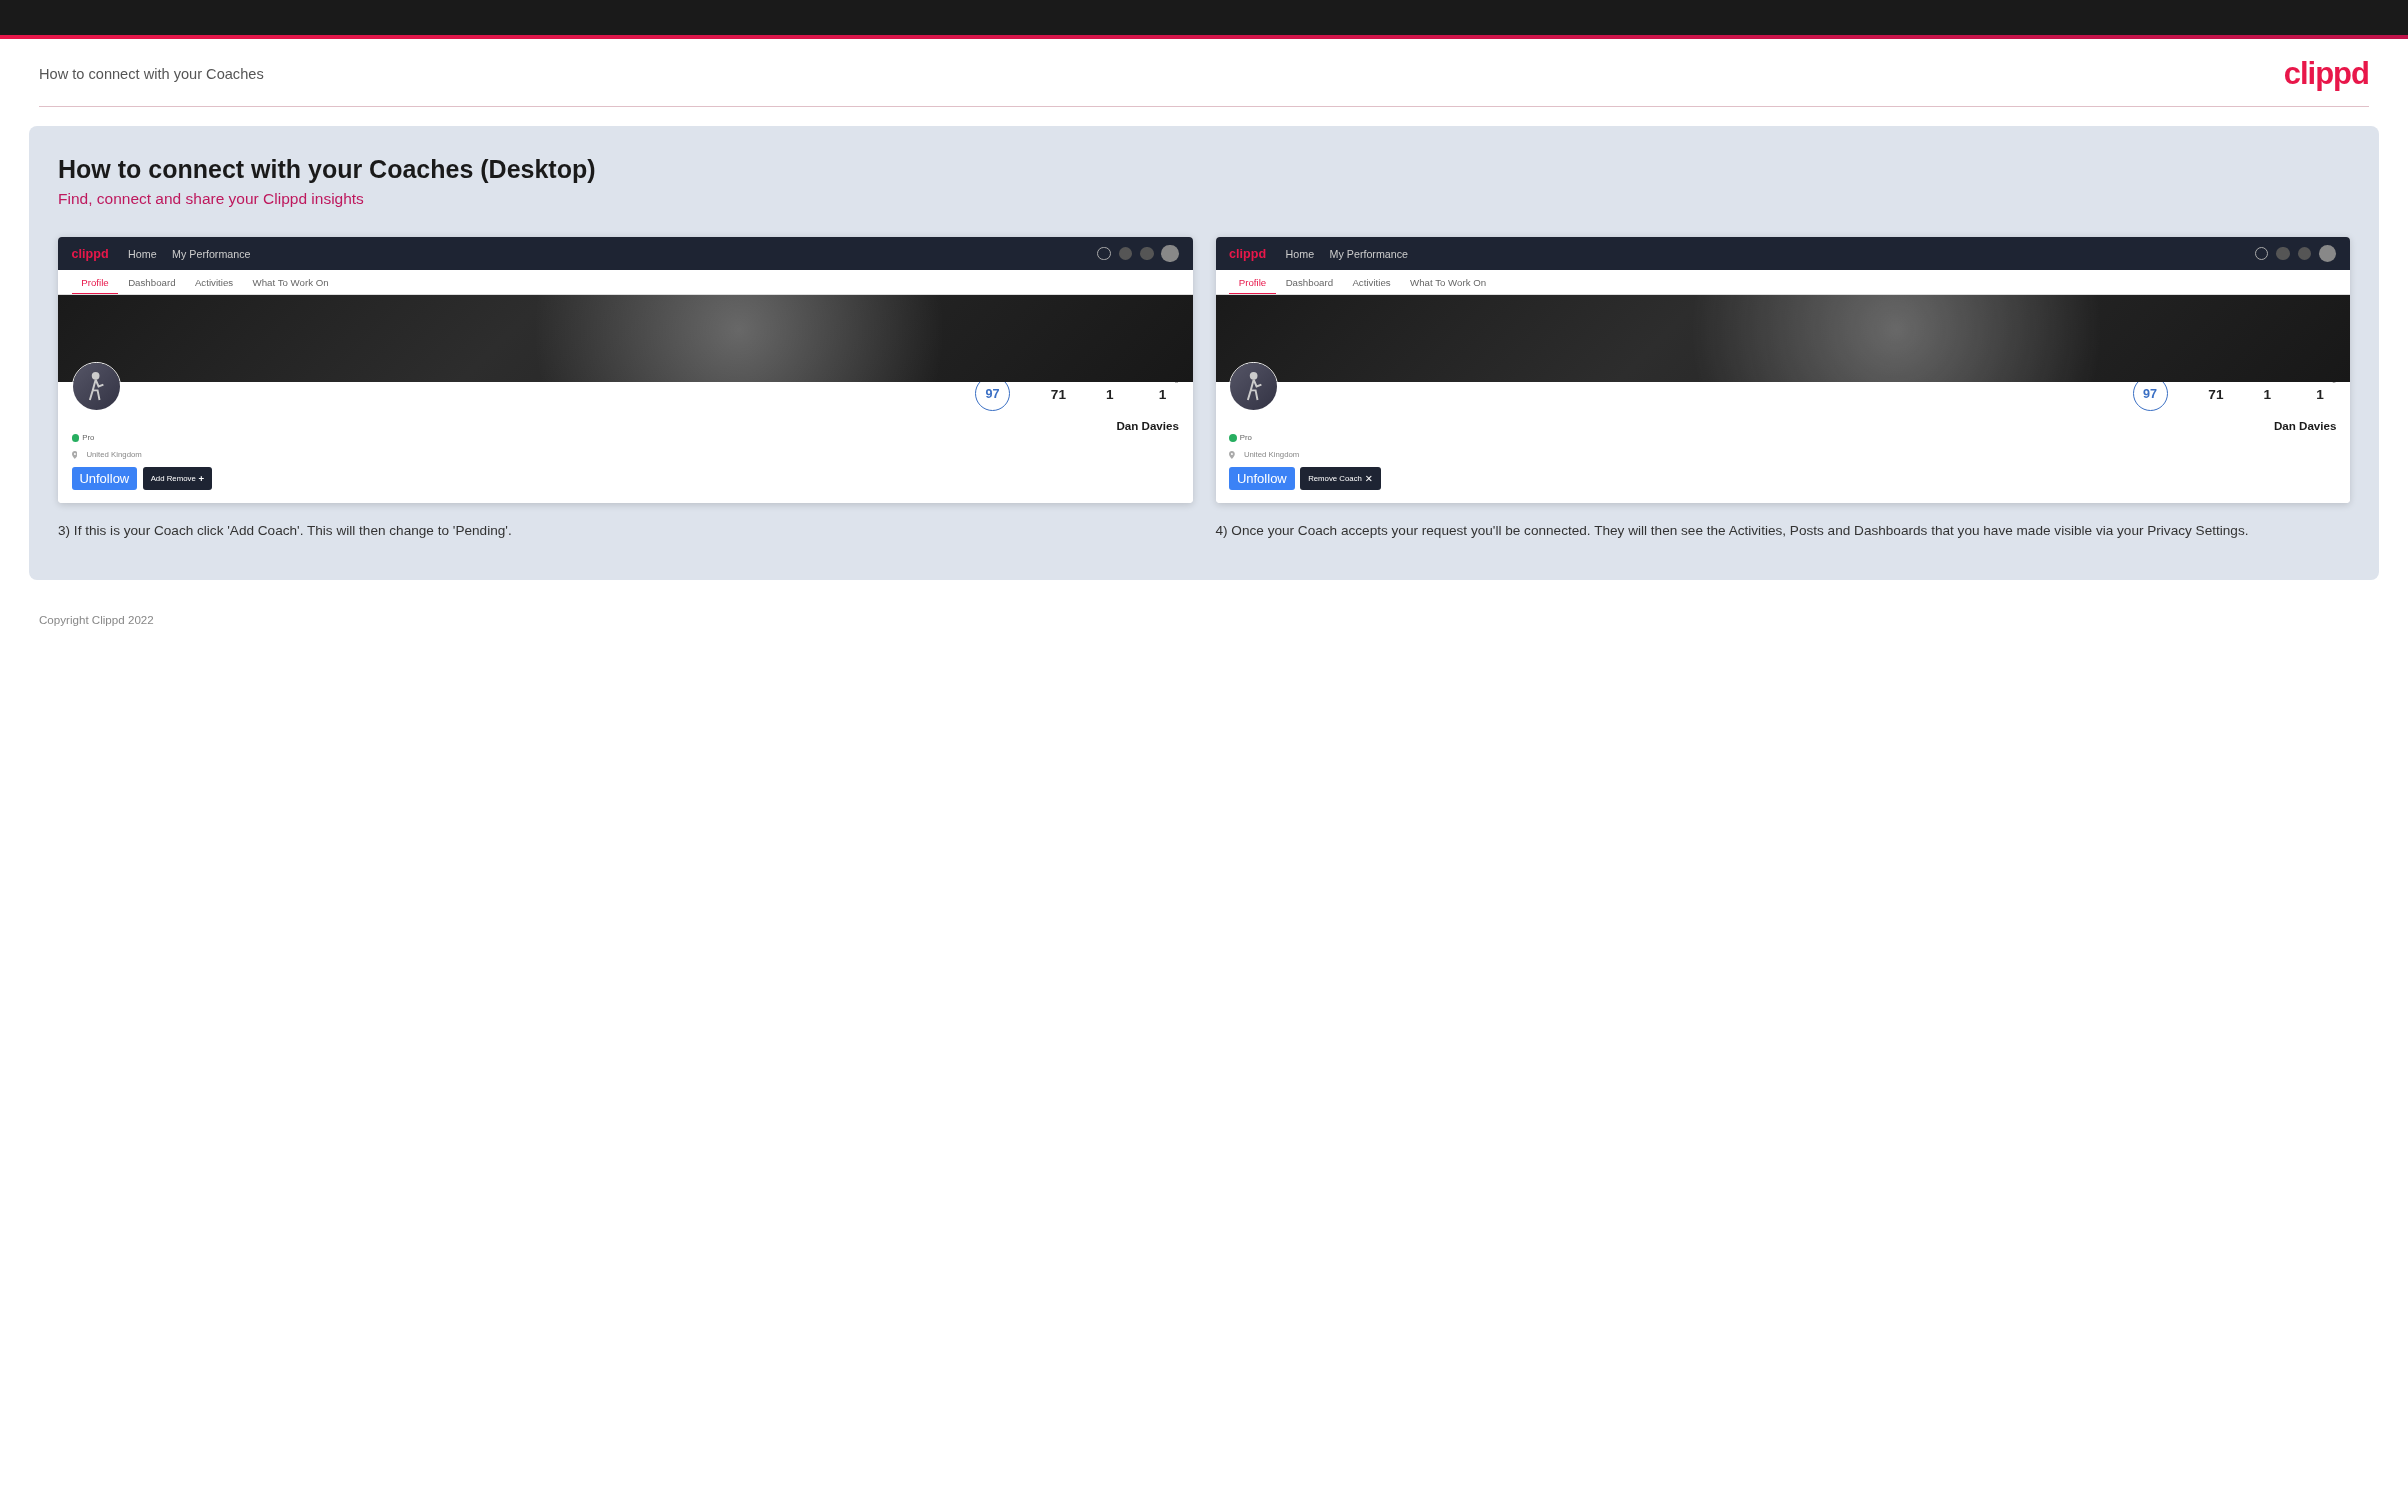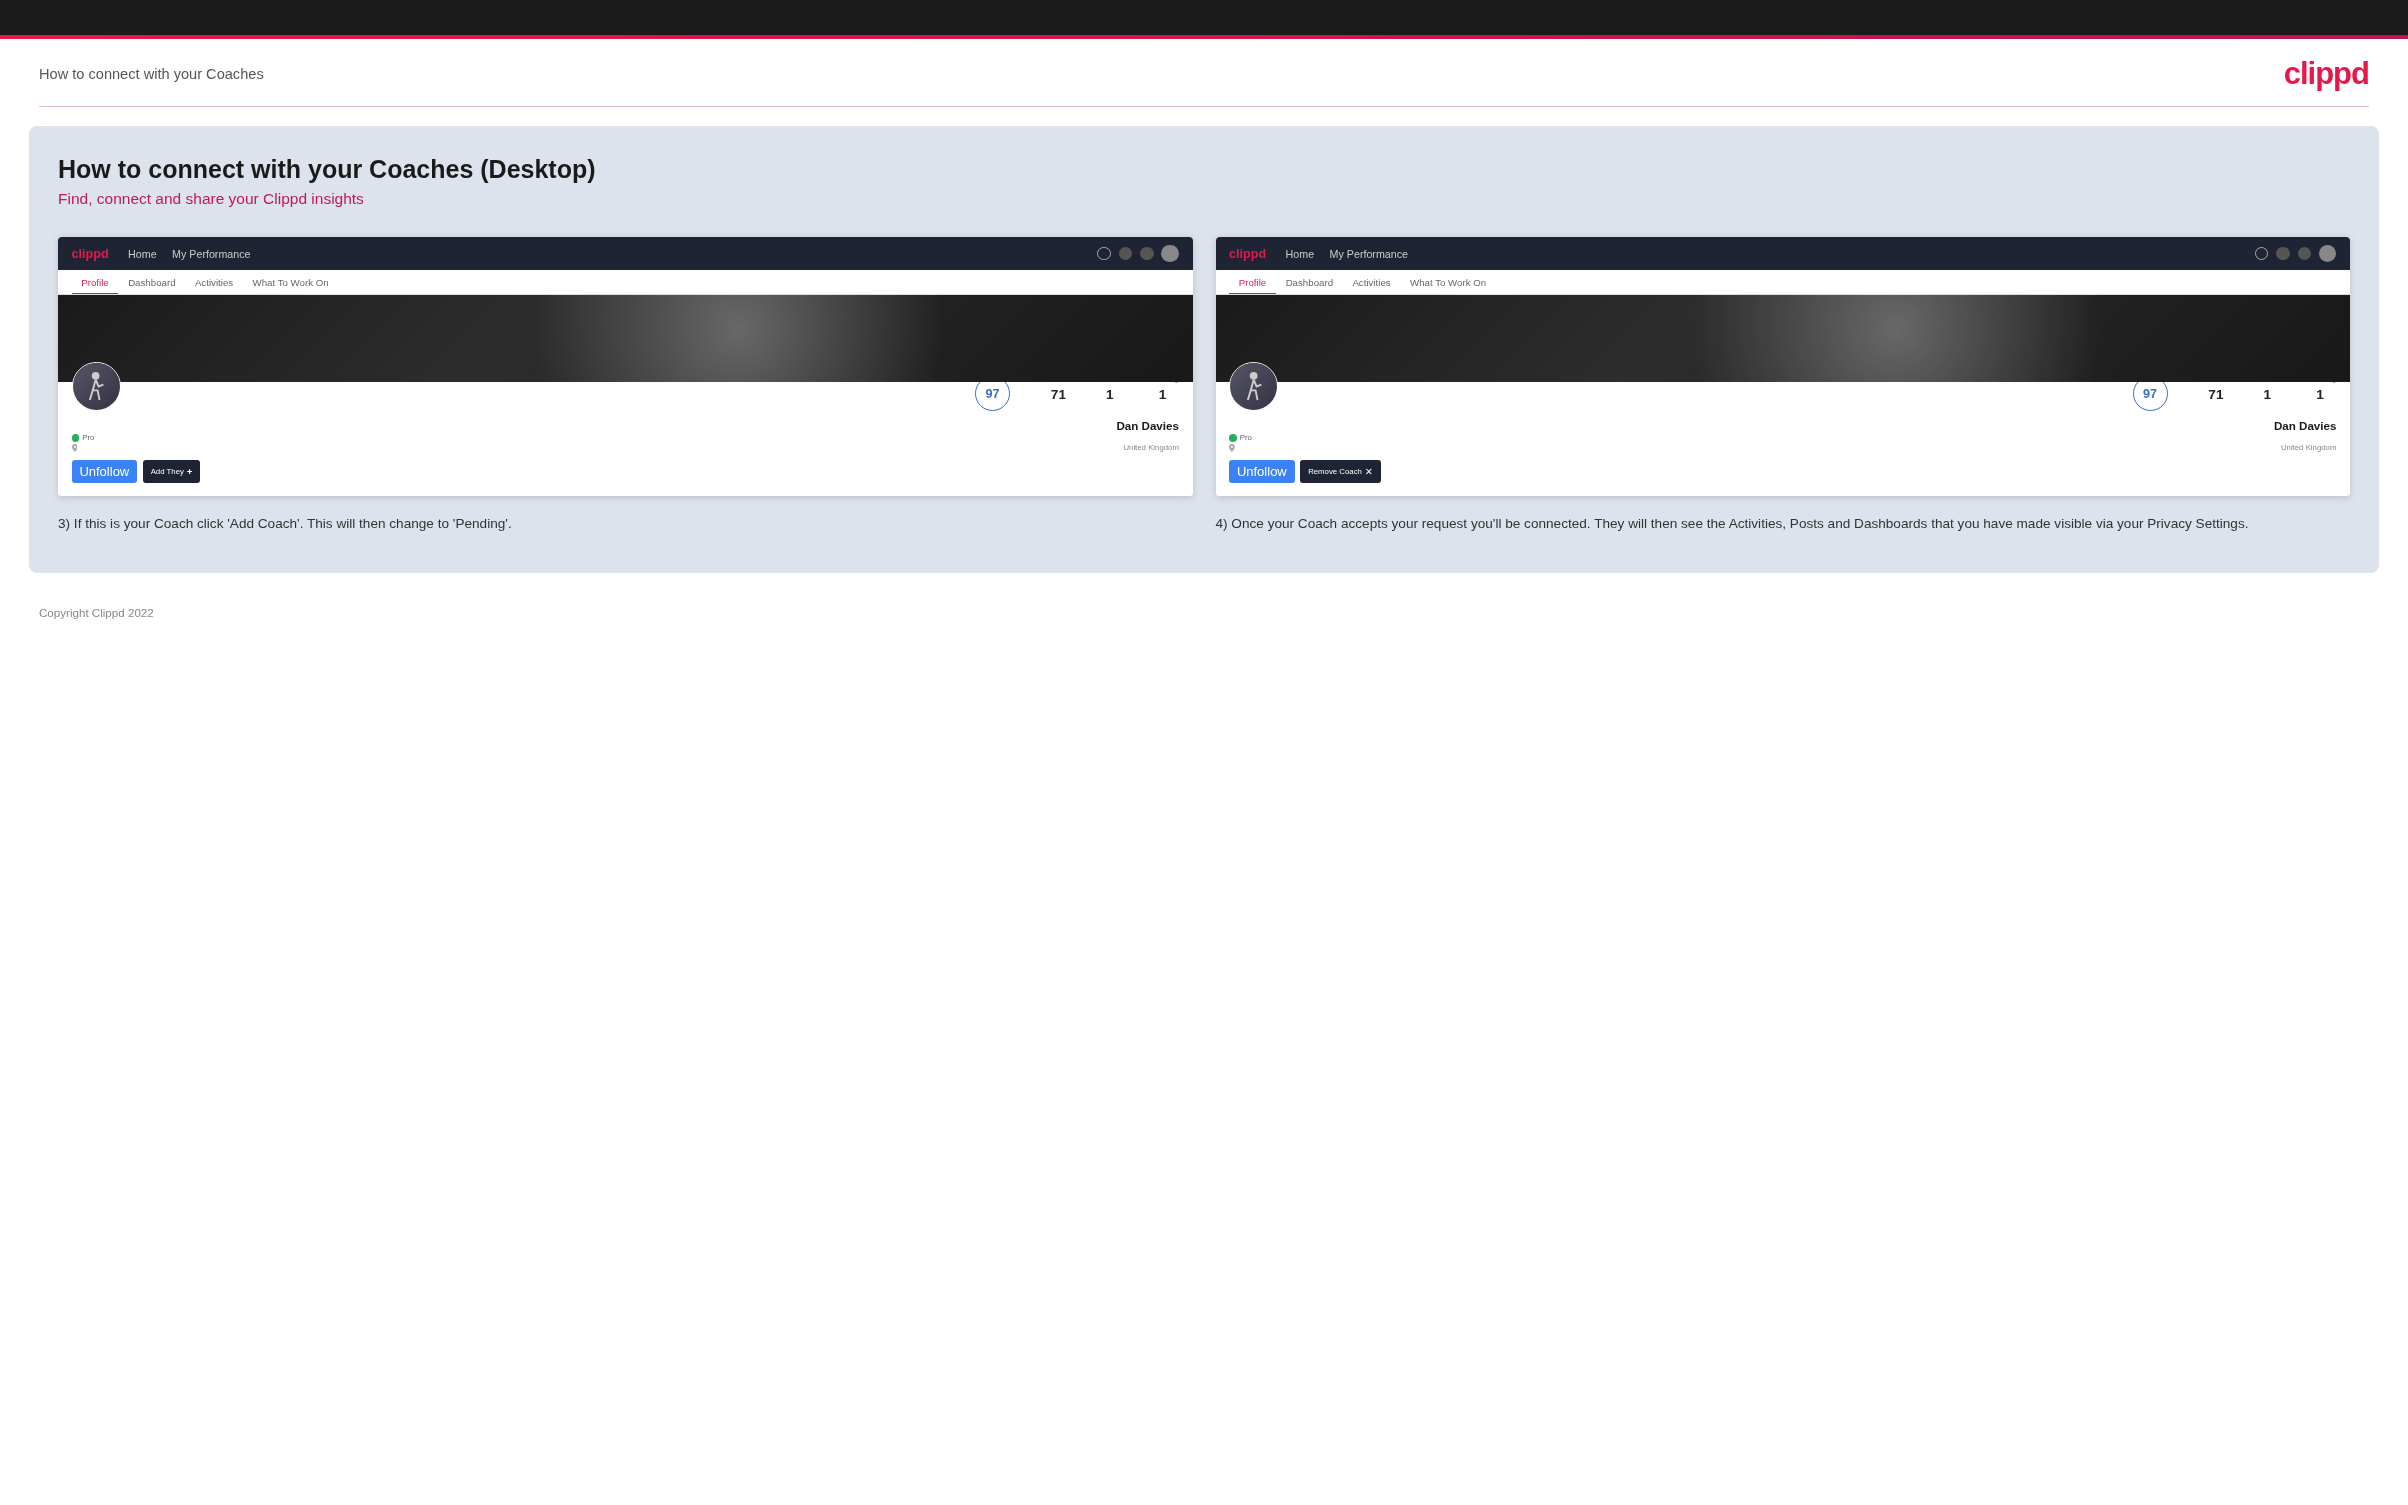--- a/index.html
+++ b/index.html
@@ -274,25 +274,24 @@
     .profile-badge-dot {
       width: 7.8px;
       height: 7.8px;
       background: #27ae60;
       border-radius: 50%;
     }
 
     .profile-location {
       font-size: 7.8px;
       color: #888;
-      margin-top: 1px;
+      margin-top: 8px;
       display: flex;
       align-items: center;
       gap: 9px;
-      justify-content: space-between;
     }
 
     .profile-actions {
       display: flex;
       gap: 5.8px;
       margin-top: 7.8px;
     }
 
     .btn-unfollow {
       background: #3b82f6;
@@ -454,21 +453,21 @@
               <svg width="5.8" height="7.8" viewBox="0 0 6 8" fill="#aaa">
                 <path d="M3 0C1.3 0 0 1.3 0 3c0 2.3 3 5 3 5s3-2.7 3-5c0-1.7-1.3-3-3-3zm0 4c-.6 0-1-.4-1-1s.4-1 1-1 1 .4 1 1-.4 1-1 1z"></path>
               </svg>
               <span>United Kingdom</span>
             </div>
           </div>
 
           <div class="profile-actions">
             <button class="btn-unfollow">Unfollow</button>
             <button class="btn-add-coach">
-              <span>Add They</span>
+              <span>Add Remove</span>
               <span class="btn-plus">+</span>
             </button>
           </div>
         </div>
 
       </div>
 
       <p class="description-text">3) If this is your Coach click 'Add Coach'. This will then change to 'Pending'.</p>
     </div>
 

